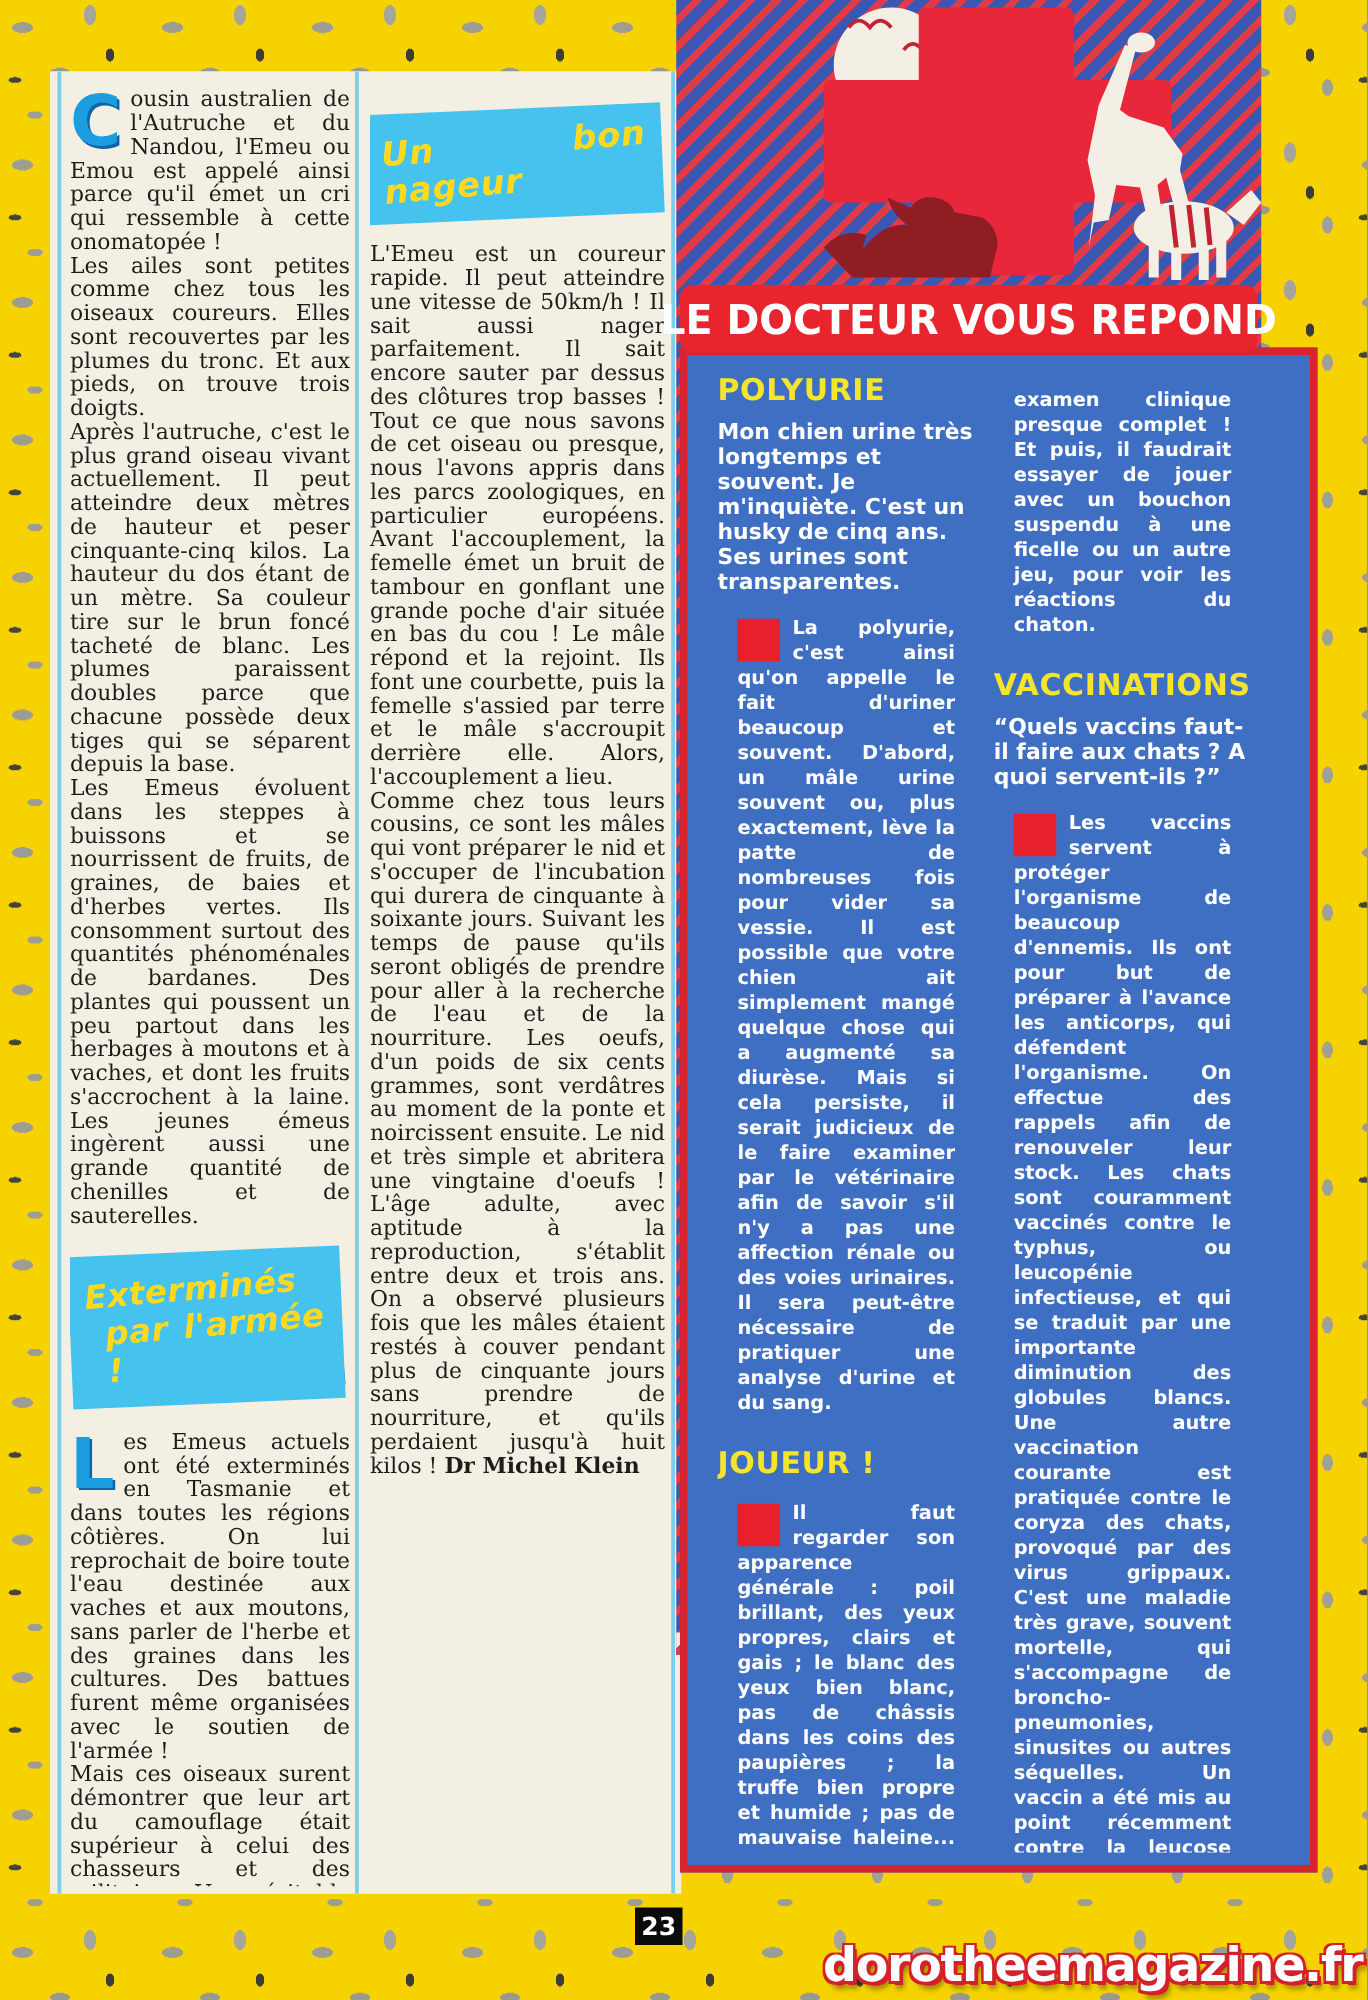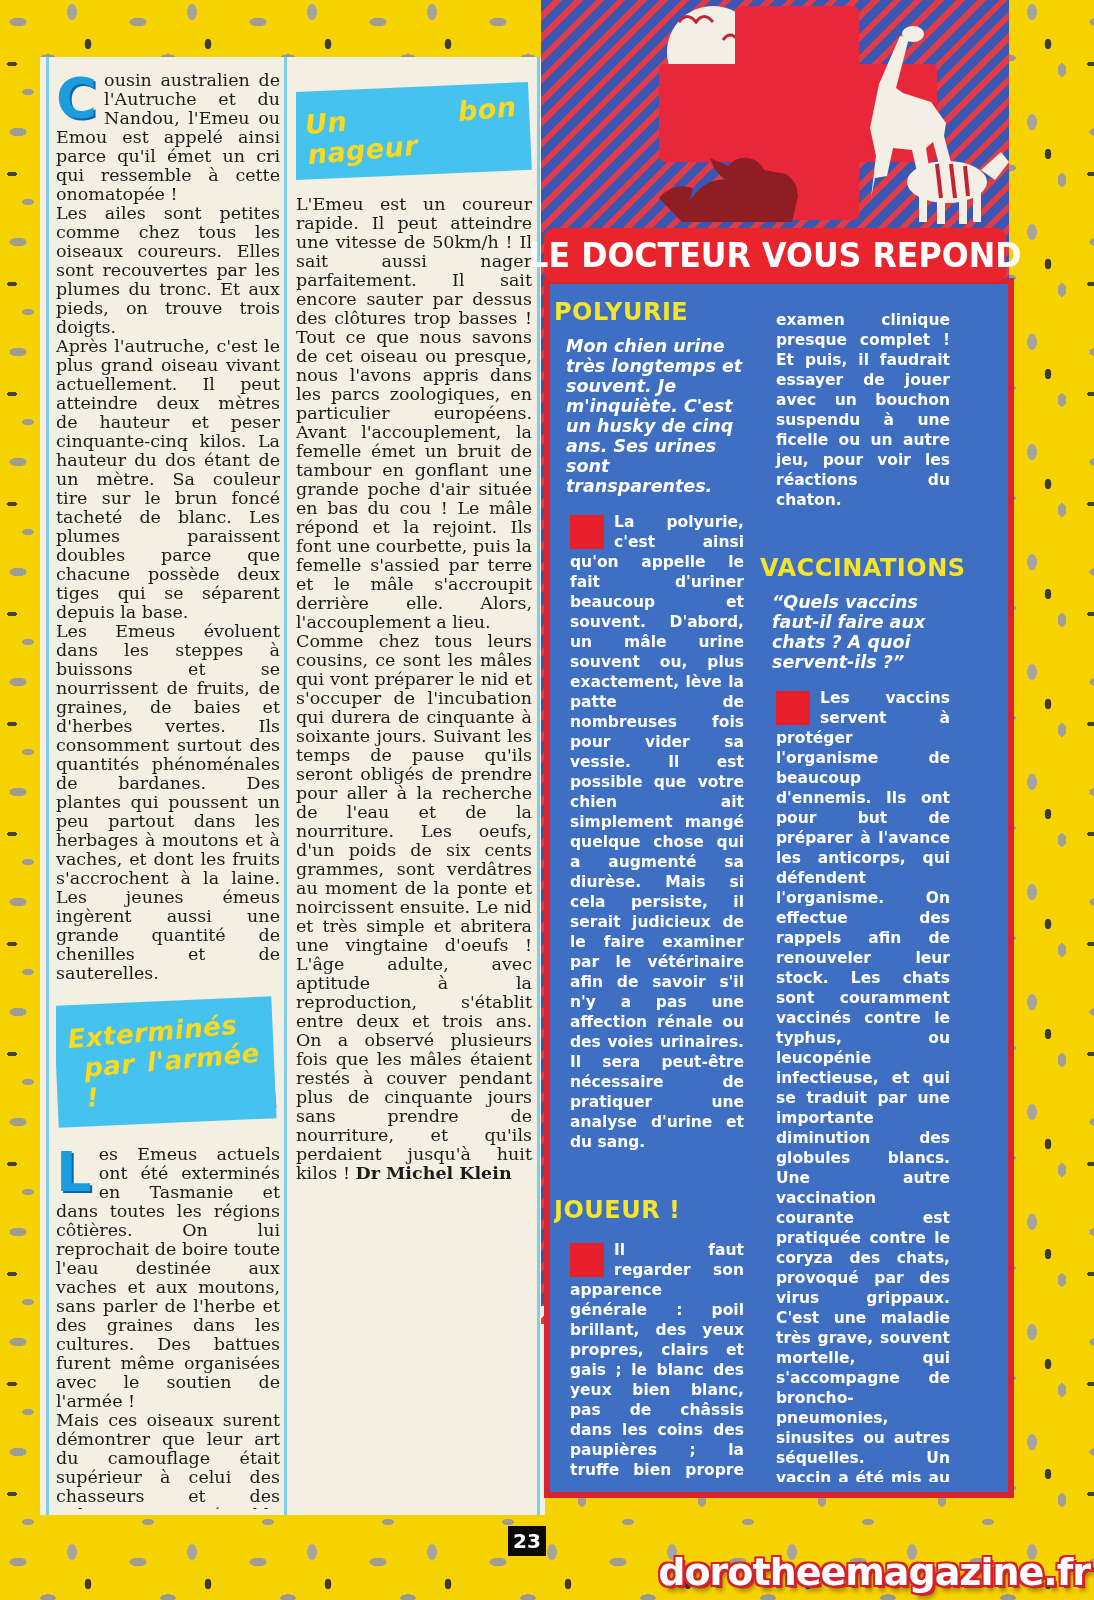--- a/index.html
+++ b/index.html
@@ -37,25 +37,25 @@
   .hdr2{margin:22px 4px 26px 0;padding:8px 10px;}
   .hdr2 .hline{font-size:27px;}
   
   .stripe-col{position:absolute;left:541px;top:0;width:468px;height:1324px;
     background:repeating-linear-gradient(135deg,#3b57b2 0 9px,#e03b46 9px 15px);}
   .banner{position:absolute;left:0;top:0;width:468px;height:228px;}
   .title-band{position:absolute;left:3px;top:228px;width:462px;height:54px;background:#e8252c;
     border-radius:10px;display:flex;align-items:center;justify-content:center;z-index:3;}
   .title-band span{color:#fff;font-weight:bold;font-size:33px;letter-spacing:0;transform:scaleX(.96);white-space:nowrap;}
   .blue-box{position:absolute;left:3px;top:278px;width:450px;height:1188px;background:#3f6fc3;
-    border:6px solid #d92430;display:flex;padding:10px 4px;overflow:hidden;z-index:2;}
+    border:6px solid #d92430;display:flex;gap:15px;padding:10px 24px;overflow:hidden;z-index:2;}
   .dcol{width:206px;overflow:hidden;color:#fff;}
   .yhead{margin:4px 0 10px;color:#f4e42c;font-size:24px;font-weight:bold;letter-spacing:.5px;}
-  .mt{margin-top:44px;}
-  .q{margin:0 12px 14px;font-weight:bold;font-style:italic;font-size:17.5px;line-height:20px;color:#fff;}
+  .mt{margin-top:24px;}
+  .q{margin:0 0 14px;font-weight:bold;font-size:17.5px;line-height:20px;color:#fff;}
   .a{margin:16px;font-weight:bold;font-size:15.5px;line-height:20px;text-align:justify;color:#fff;}
   .redsq{float:left;width:34px;height:34px;background:#e8202c;margin:3px 10px 2px 0;}
   .address{position:relative;margin:26px 4px 0 6px;background:#e8252c;color:#fff;
     transform:rotate(-4deg);padding:14px 13px;font-weight:bold;font-style:italic;
     font-size:17px;line-height:21px;box-shadow:-7px 7px 0 rgba(55,0,10,.55);}
   .candy{position:absolute;left:0;bottom:0;width:100%;height:18px;
     background:repeating-linear-gradient(135deg,#f4efe2 0 9px,#e23b44 9px 16px);}
   
   .pageno{position:absolute;left:508px;top:1526px;width:38px;height:30px;background:#0b0b0b;color:#fff;
     font-weight:bold;font-size:20px;display:flex;align-items:center;justify-content:center;z-index:6;text-align:right;}

